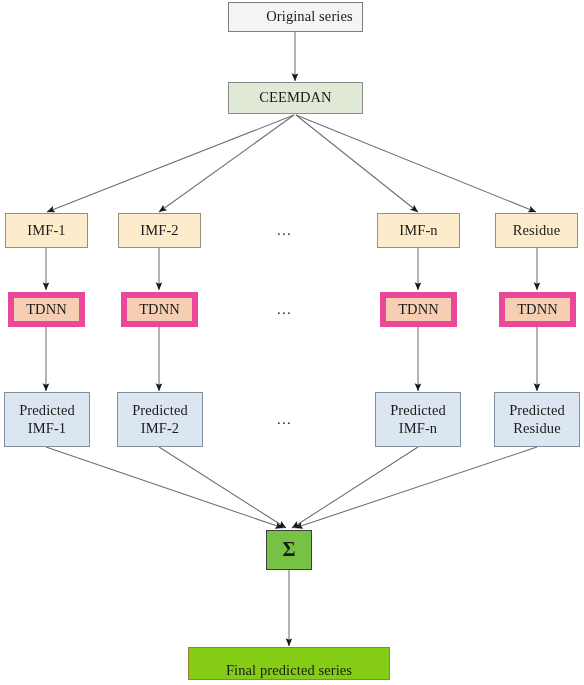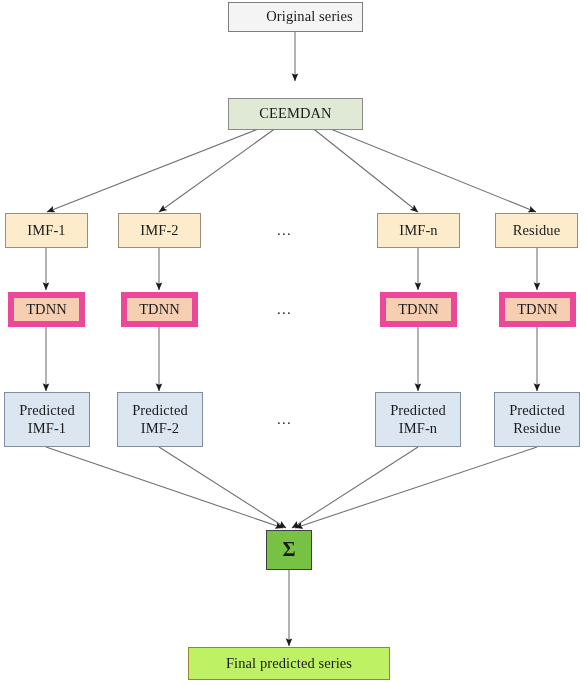--- a/index.html
+++ b/index.html
@@ -60,22 +60,23 @@
     background: #dce6f1;
     border: 1px solid #7f8fa0;
   }
   .n-sigma {
     background: #77c244;
     border: 1px solid #3f3f3f;
     font-weight: bold;
     font-size: 20px;
   }
   .n-final {
-    background: #bef264;
+    background: #84cc16;
     border: 1px solid #9a8230;
+    align-items: flex-end;
   }
   .ellipsis {
     position: absolute;
     font-size: 15px;
     color: #2b2b2b;
     letter-spacing: 1.2px;
     z-index: 2;
     font-family: "Liberation Serif", "DejaVu Serif", serif;
   }
 </style>
@@ -115,21 +116,21 @@
       <line x1="537" y1="447" x2="295" y2="528"></line>
 
       <line x1="289" y1="570" x2="289" y2="646"></line>
     </g>
   </svg>
 
   <div class="node n-original" style="left:228px; top:2px; width:135px; height:30px;padding-left:28px;">
     <span>Original  series</span>
   </div>
 
-  <div class="node n-ceemdan" style="left:228px; top:82px; width:135px; height:32px;margin-top:16px;">
+  <div class="node n-ceemdan" style="left:228px; top:82px; width:135px; height:32px;">
     <span>CEEMDAN</span>
   </div>
 
   <div class="node n-imf" style="left:5px; top:213px; width:83px; height:35px;">
     <span>IMF-1</span>
   </div>
   <div class="node n-imf" style="left:118px; top:213px; width:83px; height:35px;">
     <span>IMF-2</span>
   </div>
   <div class="node n-imf" style="left:377px; top:213px; width:83px; height:35px;">

